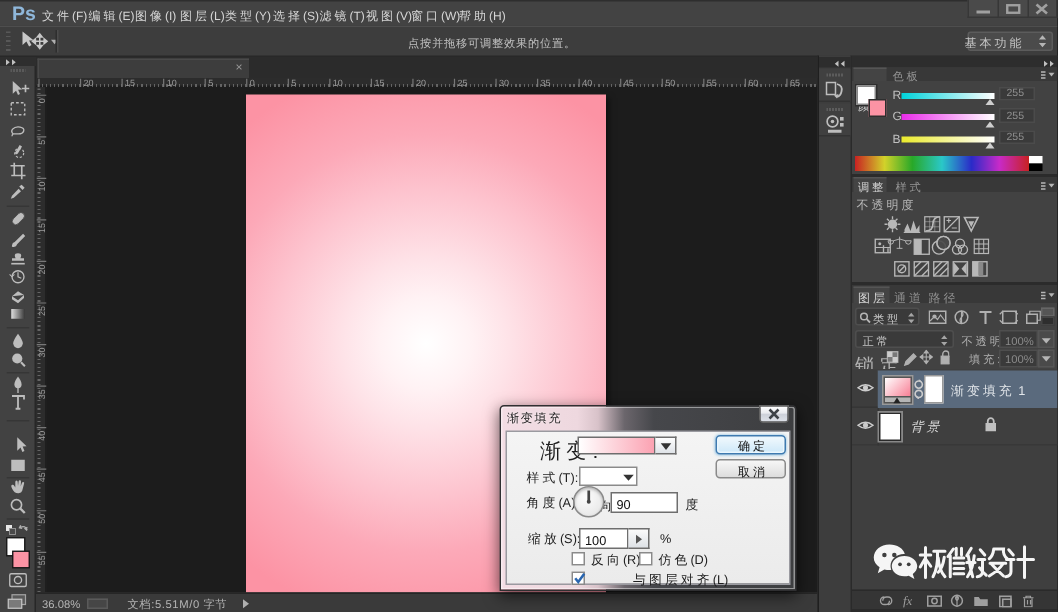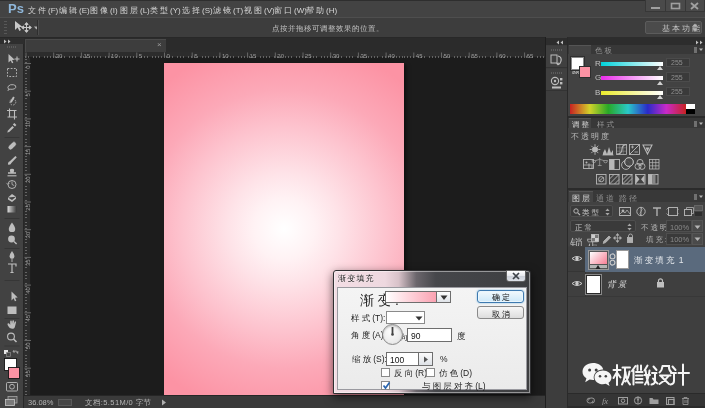--- a/index.html
+++ b/index.html
@@ -42,21 +42,21 @@
 <svg class="abs" style="left:12px;top:20px;" width="26" height="14">
  <path d="M3 1 L3 10 L5.6 7.6 L7.4 11 L9 10 L7.4 7 L10.6 7 Z" fill="#c8c8c8"></path>
  <path d="M14.5 4 v7 M11 7.5 h7 M14.5 2.6 l-1.6 2 h3.2Z M14.5 12.4 l-1.6 -2 h3.2Z M9.6 7.5 l2 -1.6 v3.2Z M19.4 7.5 l-2 -1.6 v3.2Z" stroke="#c8c8c8" stroke-width="1" fill="#c8c8c8"></path>
  <path d="M22 6.5 l2.4 3 2.4-3Z" fill="#b0b0b0"></path>
 </svg>
 <div class="abs" style="left:37px;top:20px;width:1px;height:15px;background:#2e2e2e;"></div>
 <div class="abs" style="left:38px;top:20px;width:1px;height:15px;background:#4c4c4c;"></div>
 <div class="abs cjk" style="left:272px;top:23.5px;font-size:7.5px;color:#c2c2c2;letter-spacing:0.5px;">点按并拖移可调整效果的位置。</div>
 
 <div class="abs" style="left:645px;top:20.5px;width:57px;height:13.5px;background:#4b4b4b;border:1px solid #5c5c5c;border-radius:2px;"></div>
-<div class="abs cjk" style="left:662px;top:23px;font-size:8px;color:#c5c5c5;">基本功能</div>
+<div class="abs cjk" style="left:643px;top:23px;font-size:8px;color:#c5c5c5;">基本功能</div>
 <svg class="abs" style="left:691px;top:23px" width="8" height="9">
       <path d="M4 0.5 L6.4 3.4 H1.6Z M4 8.5 L6.4 5.6 H1.6Z" fill="#b5b5b5"></path>
     </svg>
 
 <div class="abs" style="left:0;top:38px;width:705px;height:14px;background:#2b2b2b;"></div>
 
 <div class="abs" style="left:0;top:38px;width:24px;height:6px;background:#2e2e2e;"></div>
 <svg class="abs" style="left:3px;top:39px;" width="10" height="5">
       <path d="M1 0.5 L3.5 2.5 L1 4.5Z M5 0.5 L7.5 2.5 L5 4.5Z" fill="#c0c0c0"></path>
     </svg>

